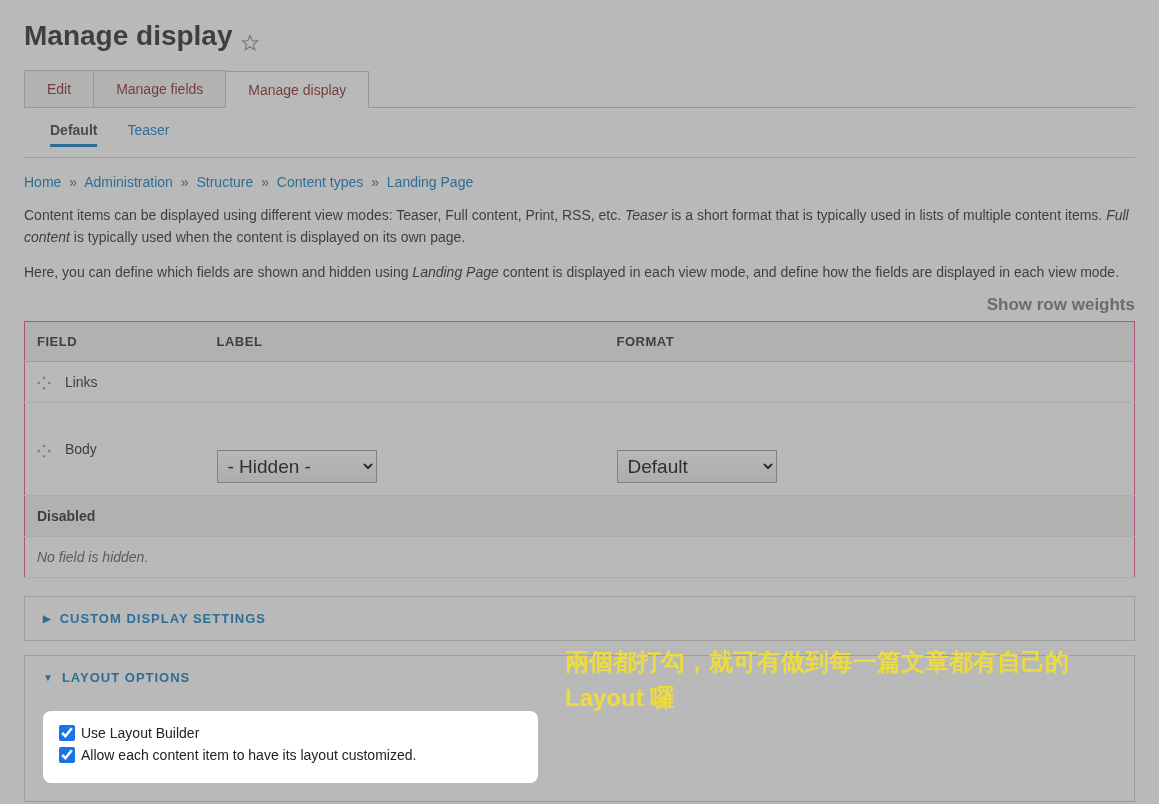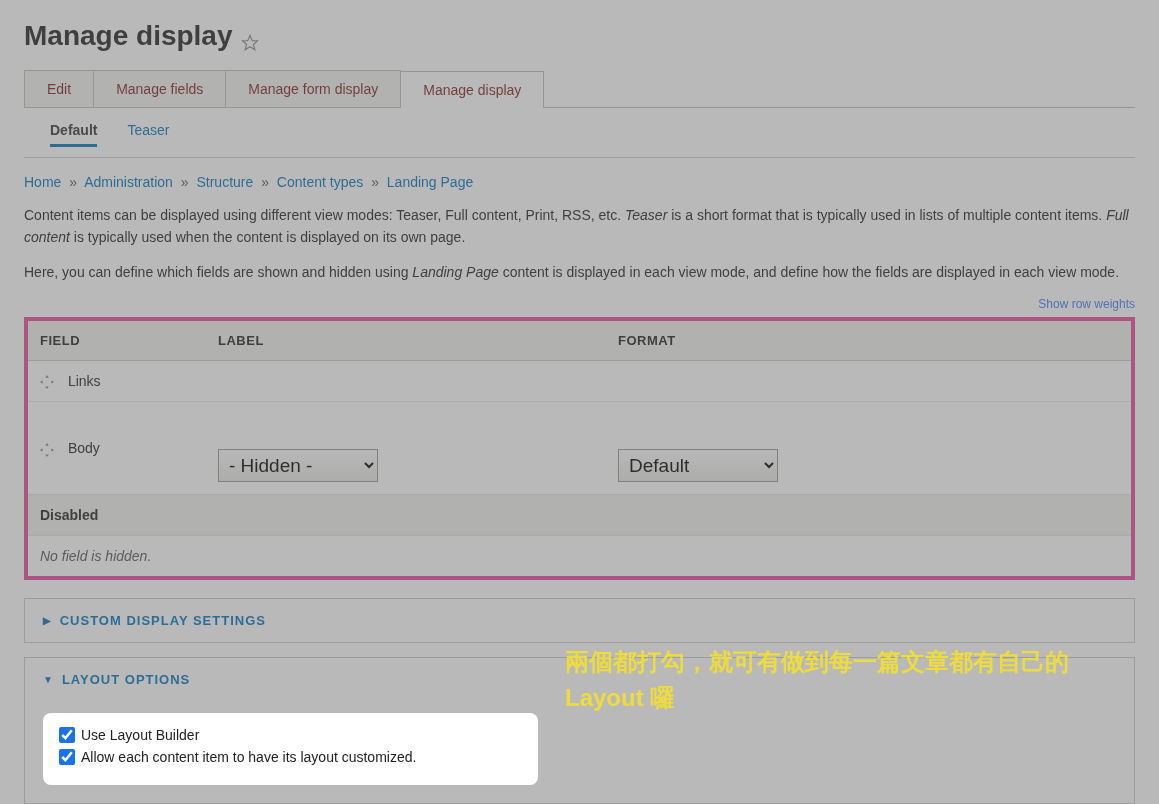--- a/index.html
+++ b/index.html
@@ -13,22 +13,22 @@
 .primary-tabs .tab.active { background: #fff; position: relative; top: 1px; }
 .secondary-tabs { display: flex; gap: 30px; padding: 14px 26px 10px; border-bottom: 1px solid #ccc; margin-bottom: 16px; }
 .secondary-tabs .stab { color: #0074bd; cursor: pointer; padding-bottom: 6px; }
 .secondary-tabs .stab.active { font-weight: bold; border-bottom: 3px solid #0074bd; color: #333; }
 .breadcrumb { margin-bottom: 14px; font-size: 14px; }
 .breadcrumb a { color: #0074bd; text-decoration: none; }
 .breadcrumb .sep { margin: 0 4px; color: #555; }
 .desc { line-height: 1.6; margin-bottom: 12px; }
 .desc em { font-style: italic; }
 .row-weights { text-align: right; margin-bottom: 6px; }
-.row-weights a { color: #3b82f6; text-decoration: none; font-size: 12px; }
-table.display { width: 100%; border-collapse: collapse; border: 4px solid #ec4899; margin-bottom: 18px; }
+.row-weights a { color: #737373; text-decoration: none; font-size: 17px; font-weight: bold; }
+table.display { width: 100%; border-collapse: collapse; border: 1px solid #ec4899; margin-bottom: 18px; }
 table.display th { text-align: left; padding: 12px; background: #f0f0ee; border-bottom: 1px solid #ccc; font-weight: bold; font-size: 13px; letter-spacing: 0.5px; }
 table.display td { padding: 12px; border-bottom: 1px solid #e6e6e3; vertical-align: middle; }
 .drag-handle { display:inline-block; width:14px; height:14px; margin-right:10px; vertical-align:middle; }
 .drag-handle svg { display:block; }
 .section-row td { background: #f0f0ee; font-weight: bold; }
 .no-hidden { font-style: italic; color: #555; padding: 14px; }
 select { padding: 4px 6px; font-size: 19px; border: 1px solid #999; background: linear-gradient(#fdfdfd,#e9e9e7); min-width: 160px; margin-top: 35px; }
 .details-box { border: 1px solid #ccc; margin-bottom: 14px; }
 .details-summary { padding: 14px 18px; color: #0074bd; font-weight: bold; letter-spacing: 1px; font-size: 13px; cursor: pointer; display: flex; align-items: center; gap: 8px; }
 .tri { display:inline-block; font-size:10px; }
@@ -49,21 +49,20 @@
     <span class="star-icon">
       <svg viewBox="0 0 24 24" fill="none" stroke="#888" stroke-width="1.5">
           <polygon points="12,2 15,9 22,9 16.5,14 18.5,21 12,17 5.5,21 7.5,14 2,9 9,9"></polygon>
         </svg>
     </span>
   </h1>
 
   <div class="primary-tabs">
     <div class="tab">Edit</div>
     <div class="tab">Manage fields</div>
-    <div class="tab">Manage form display</div>
     <div class="tab active">Manage display</div>
   </div>
 
   <div class="secondary-tabs">
     <div class="stab active">Default</div>
     <div class="stab">Teaser</div>
   </div>
 
   <div class="breadcrumb">
     <a>Home</a>

